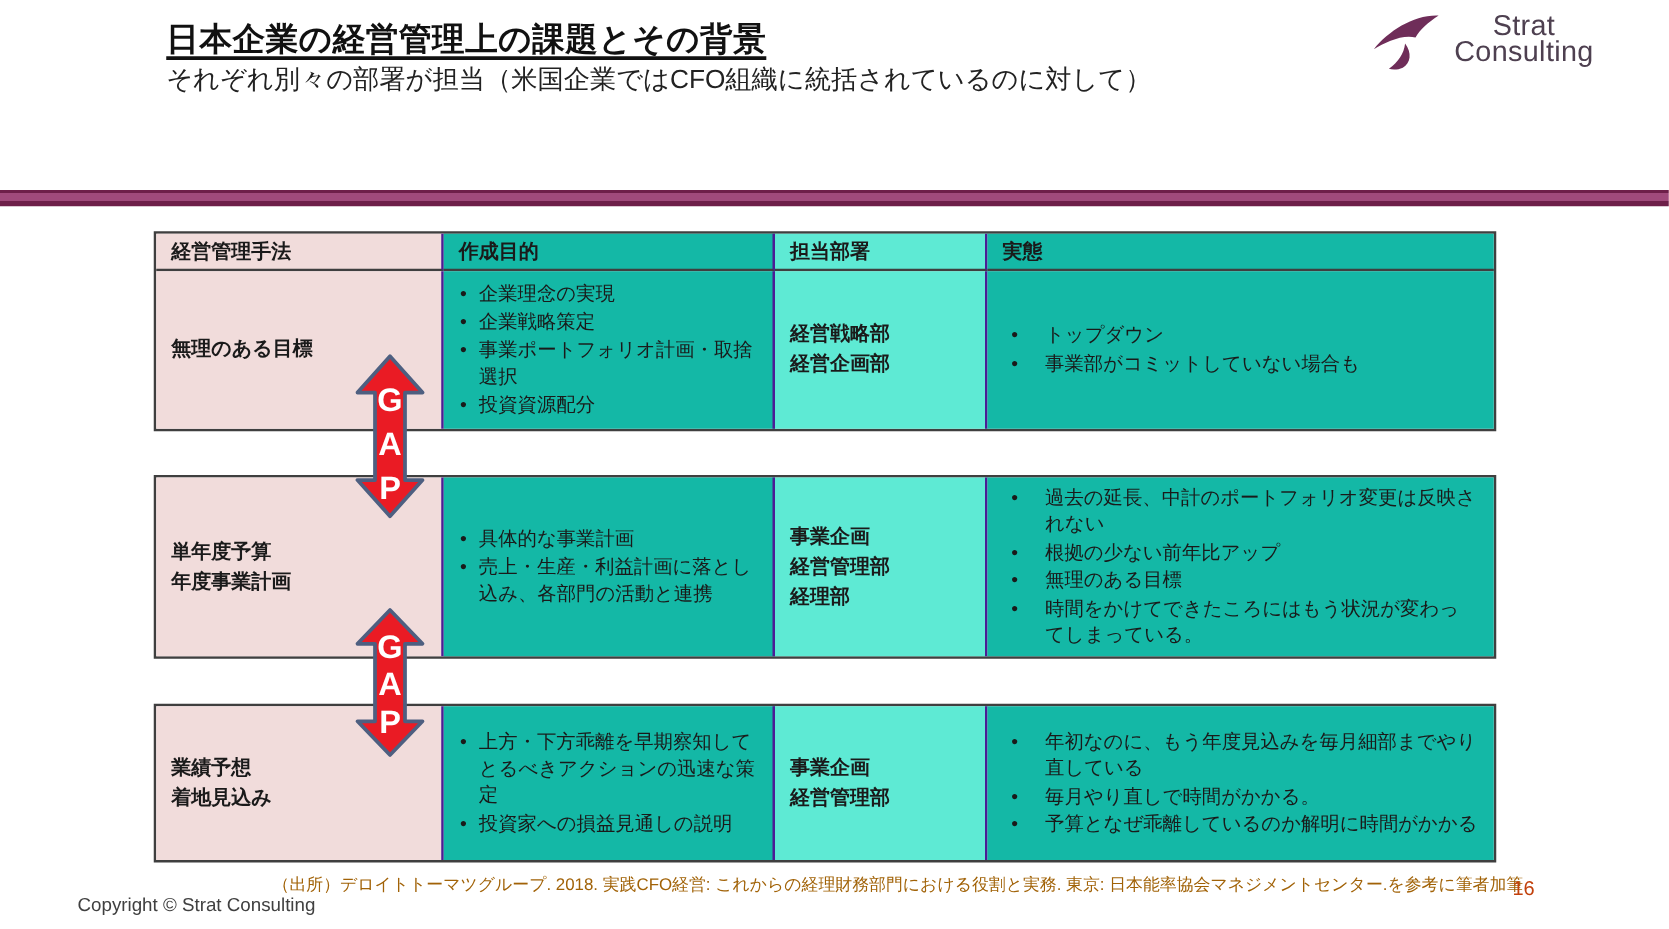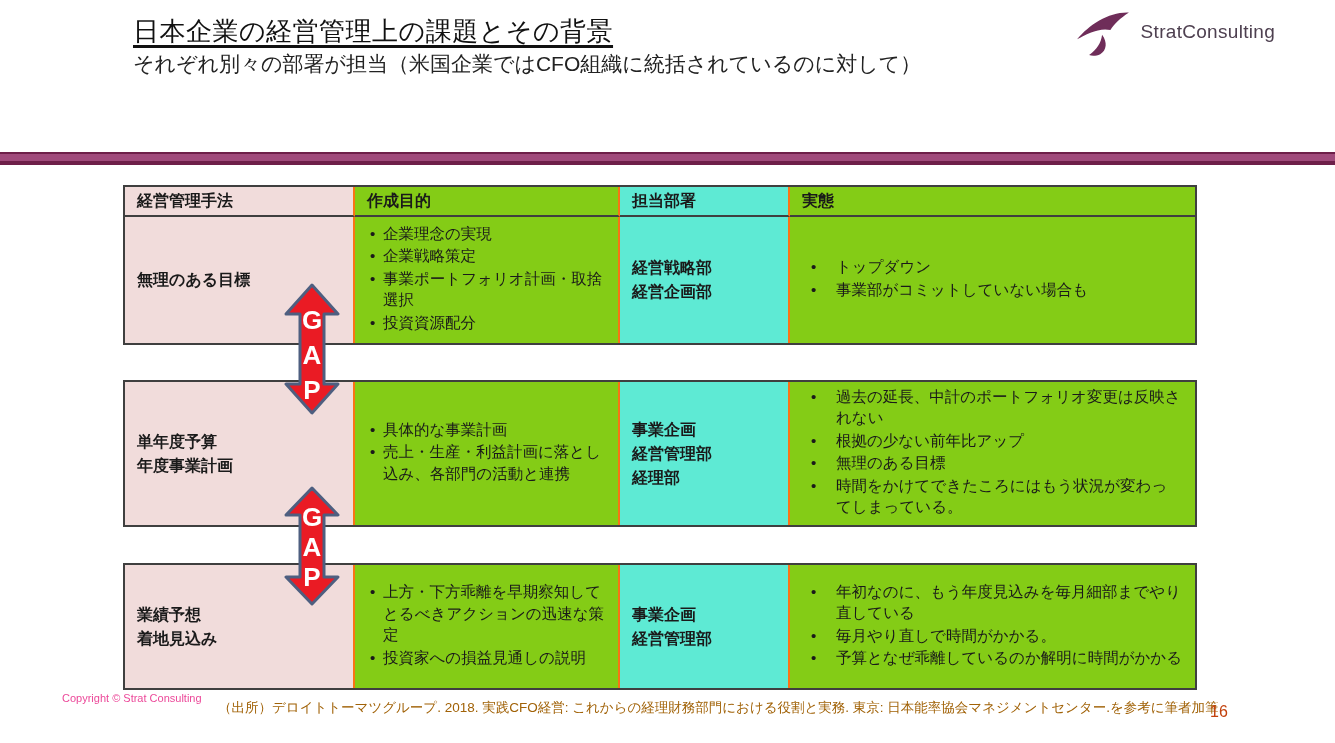--- a/index.html
+++ b/index.html
@@ -8,87 +8,87 @@
     position:relative;
     background:#ffffff;
     font-family:"Liberation Sans","DejaVu Sans",sans-serif;
     color:#1a1a1a;
     overflow:hidden;
   }
 
   
   .title-block { position:absolute; left:133px; top:14px; width:900px; }
   .page-title {
-    font-size:26px; font-weight:normal; letter-spacing:0.5px;
+    font-size:26px; font-weight:bold; letter-spacing:0.5px;
     text-decoration:underline; text-decoration-thickness:2.5px; text-underline-offset:5px;
     color:#111;
   }
   .subtitle { font-size:21px; line-height:30px; color:#222; }
   .subtitle.first { margin-top:11px; }
 
   .logo { position:absolute; top:6px; right:60px; display:flex; align-items:center; gap:9px; }
   .logo-mark { width:58px; height:50px; }
-  .logo-text { display:flex; font-size:19px; line-height:21px; color:#4e4050; letter-spacing:0.3px;align-items:center; }
+  .logo-text { display:flex; flex-direction:column; font-size:23px; line-height:21px; color:#4e4050; letter-spacing:0.3px;align-items:center; }
 
   .accent-bar {
     position:absolute; left:0; top:152px; width:1335px; height:13px;
     background:linear-gradient(to bottom,
       #6e1f49 0%, #6e1f49 16%,
       #a04a7b 16%, #a04a7b 66%,
       #6e1f49 66%, #6e1f49 100%);
   }
 
   
   .t-block {
     position:absolute; left:123px;
     display:grid; grid-template-columns:230px 265px 170px 405px;
     border:2px solid #3f3f3f; background:#fff;
   }
   #block1 { top:185px; grid-template-rows:30px 126px; }
   #block2 { top:380px; grid-template-rows:143px; }
   #block3 { top:563px; grid-template-rows:123px; }
 
-  .cell { border-right:2px solid #f97316; min-width:0; }
+  .cell { border-right:2px solid #4c1d95; min-width:0; }
   .cell.last { border-right:none; }
   .hd {
     font-weight:bold; font-size:16px;
     display:flex; align-items:center; padding-left:12px;
     border-bottom:2px solid #3f3f3f;
   }
   .bg-pink  { background:#f1dcdb; }
   .bg-blue  { background:#5eead4; }
-  .bg-white { background:#84cc16; }
+  .bg-white { background:#14b8a6; }
 
   .c-label {
     font-weight:bold; font-size:16px; line-height:24px;
     display:flex; flex-direction:column; justify-content:center;
     padding-left:12px;
   }
   .c-list { display:flex; flex-direction:column; justify-content:center; padding:6px 6px; }
-  .c-list ul { list-style:none;font-family:Liberation Mono, monospace; }
+  .c-list ul { list-style:none; }
   .c-list li { position:relative; font-size:15.5px; line-height:21.5px; margin:1px 0; }
   .purpose li { padding-left:22px; }
   .purpose li::before { content:"•"; position:absolute; left:7px; }
   .reality li { padding-left:40px; padding-right:6px; }
   .reality li::before { content:"•"; position:absolute; left:13px; }
 
   
   .gap-arrow { position:absolute; left:283px; width:58px; }
   #gap1 { top:283px; height:132px; }
   #gap2 { top:486px; height:120px; }
   .gap-arrow svg { display:block; width:100%; height:100%; }
   .gap-arrow text {
     font-family:"Liberation Sans","DejaVu Sans",sans-serif;
     font-weight:bold; font-size:26px; fill:#ffffff;
   }
 
   
   .source-citation { position:absolute; left:218px; top:699px; font-size:13.5px; color:#a16207; }
   .page-number { position:absolute; left:1210px; top:703px; font-size:16px; color:#c2410c; }
-  .copyright { position:absolute; left:62px; top:692px; font-size:11px; color:#ec4899; }
+  .copyright { position:absolute; left:62px; top:716px; font-size:15px; color:#404040; }
 </style>
 </head>
 <body>
 
 <div>
 
   <div class="title-block">
     <div class="page-title">日本企業の経営管理上の課題とその背景</div>
     <div class="subtitle">それぞれ別々の部署が担当（米国企業ではCFO組織に統括されているのに対して）</div>
   </div>

